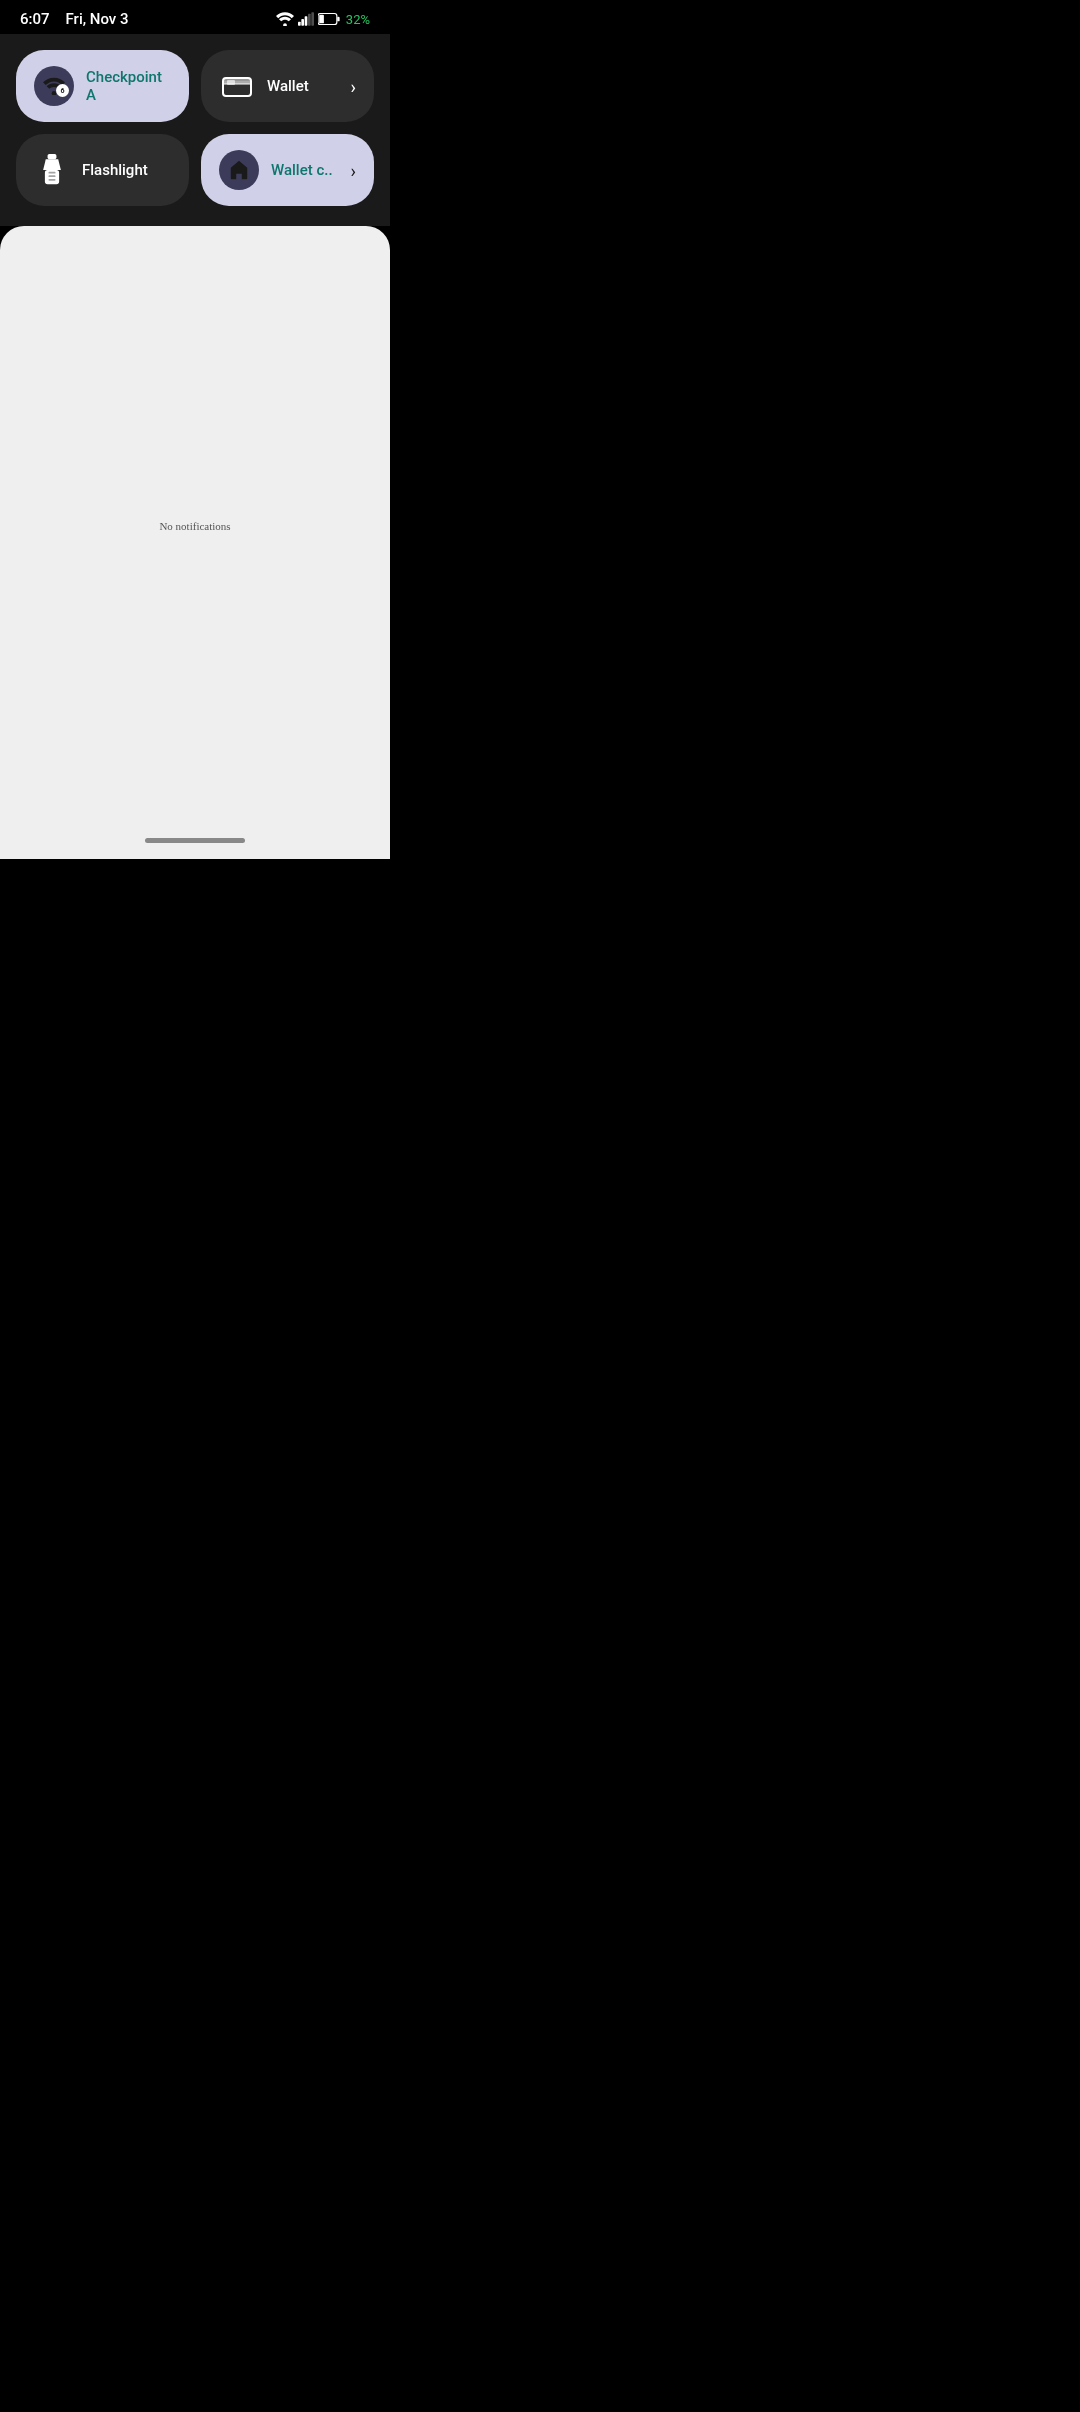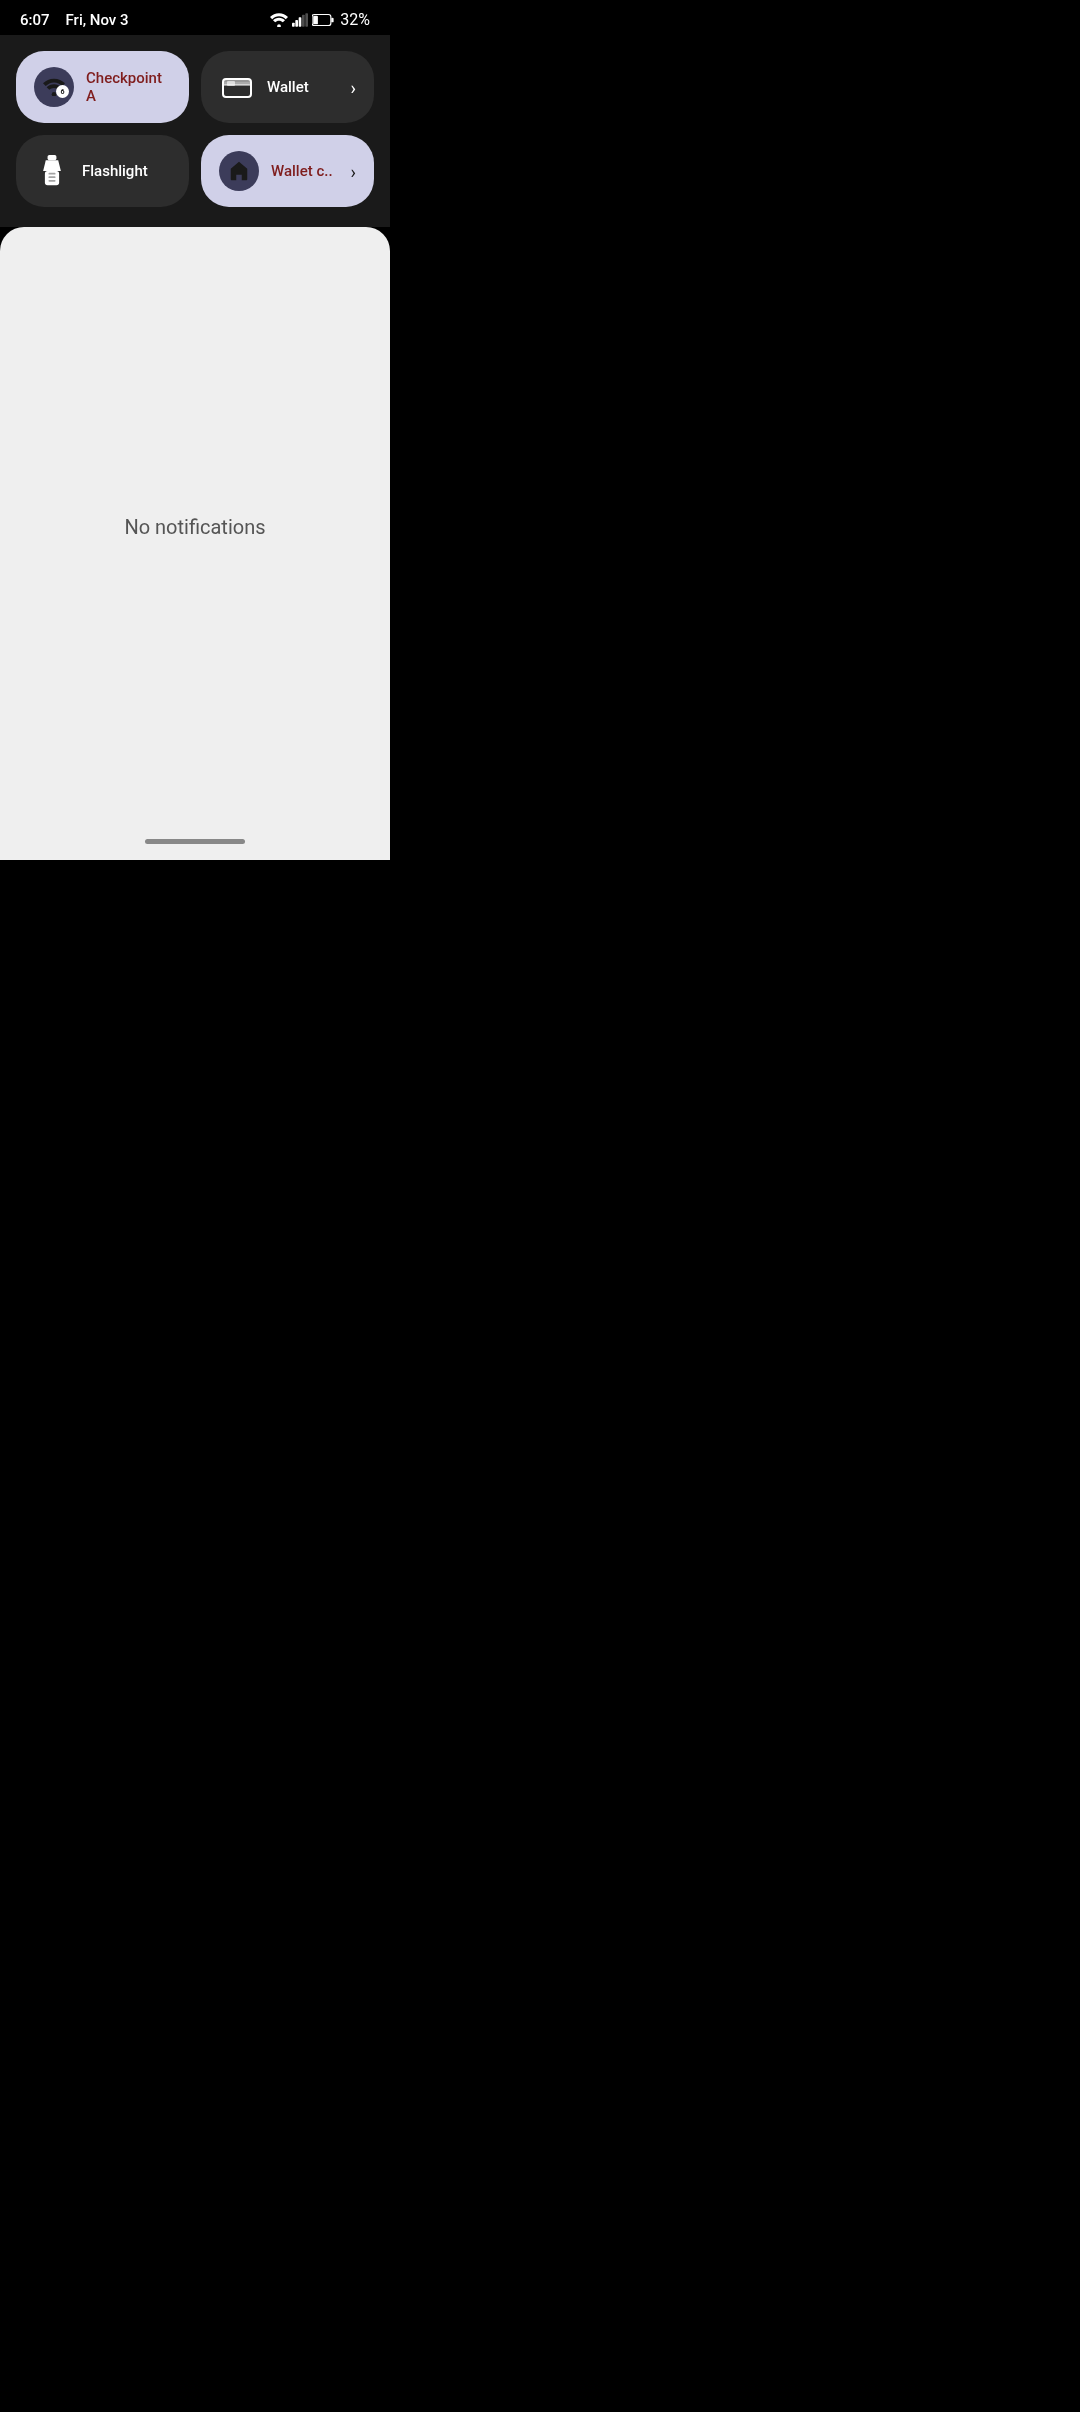--- a/index.html
+++ b/index.html
@@ -33,22 +33,22 @@
       gap: 4px;
       color: #fff;
       font-size: 13px;
     }
 
     .status-icons svg {
       fill: #fff;
     }
 
     .battery-text {
-      font-size: 16px;
-      color: #ffffff;
+      font-size: 13px;
+      color: #22c55e;
       margin-left: 2px;
     }
 
     .quick-settings {
       background: #1a1a1a;
       padding: 16px 16px 20px 16px;
     }
 
     .qs-grid {
       display: grid;
@@ -109,21 +109,21 @@
 
     .qs-tile-label {
       color: #fff;
       font-size: 15px;
       font-weight: 500;
       flex: 1;
       line-height: 1.2;
     }
 
     .qs-tile.active .qs-tile-label {
-      color: #7f1d1d;
+      color: #0f766e;
     }
 
     .qs-tile-arrow {
       color: #fff;
       font-size: 18px;
       margin-left: auto;
     }
 
     .qs-tile.active .qs-tile-arrow {
       color: #1a1a1a;
@@ -135,22 +135,23 @@
       flex: 1;
       min-height: 600px;
       display: flex;
       align-items: center;
       justify-content: center;
       padding: 20px;
     }
 
     .no-notifications {
       color: #555;
-      font-size: 20px;
+      font-size: 11px;
       text-align: center;
+      font-family: Liberation Serif, serif;
     }
 
     .home-indicator {
       background: #efefef;
       display: flex;
       justify-content: center;
       padding: 12px 0 16px 0;
     }
 
     .home-bar {

